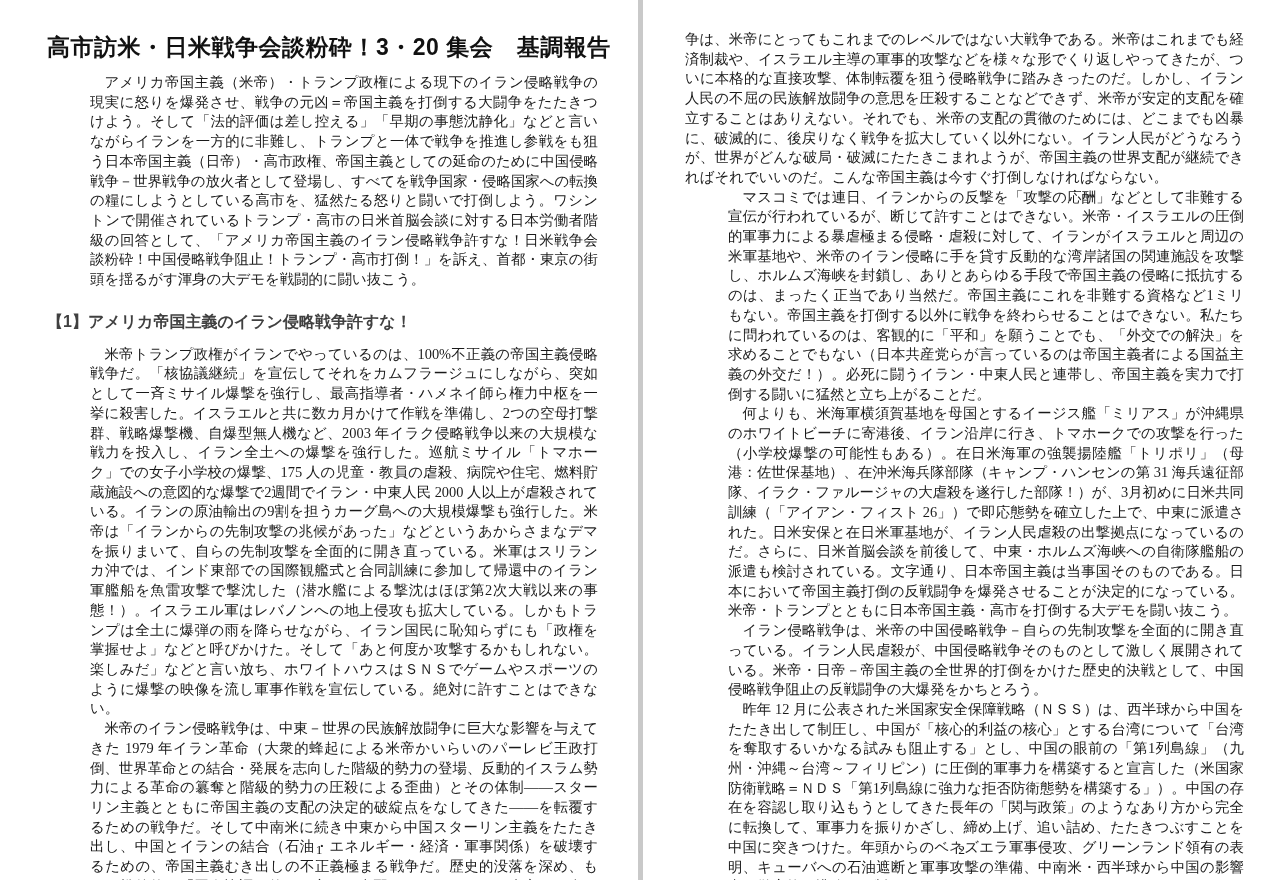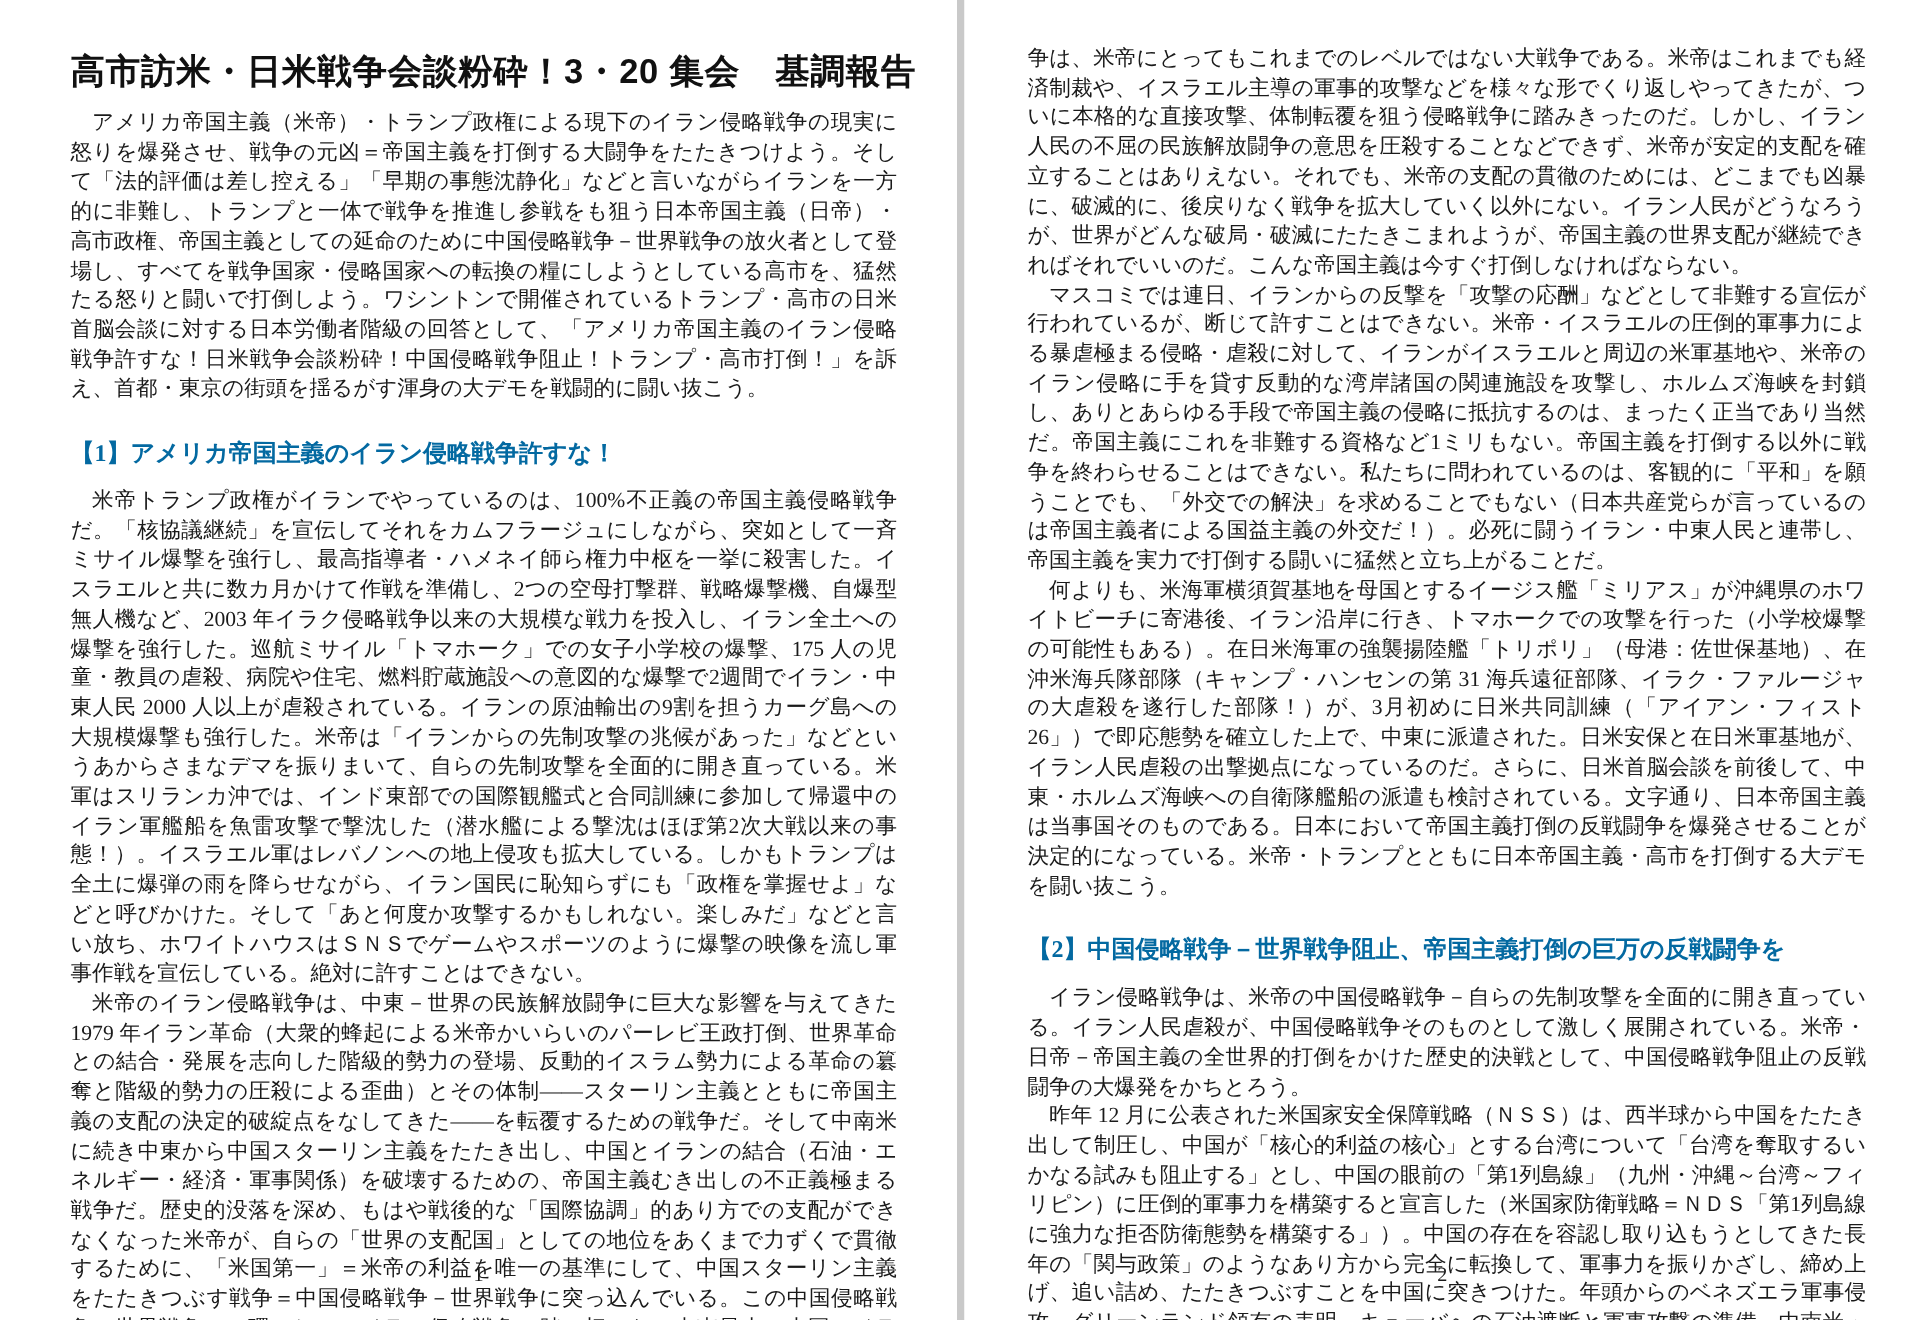--- a/index.html
+++ b/index.html
@@ -41,34 +41,34 @@
   }
   .doc-subtitle {
     font-family: "Liberation Sans", "DejaVu Sans", sans-serif;
     font-weight: bold;
     font-size: 14.5px;
     text-align: right;
     margin: 0 2px 16px 0;
     color: #111;
   }
   .section-heading {
-    font-family: Liberation Serif, serif;
+    font-family: Liberation Sans, sans-serif;
     font-weight: bold;
     font-size: 16px;
     margin: 22px 0 12px 0;
-    color: #0369a1;
+    color: #404040;
   }
   p.body {
     font-size: 14.4px;
     line-height: 19.7px;
     text-align: justify;
     margin: 0;
     color: #1a1a1a;
   }
-  p.body.indent { text-indent: 1em; }
+  p.body.indent { text-indent: 1em; margin-left: 43px; }
   .pagenum {
     position: absolute;
     bottom: 22px;
     left: 0;
     right: 0;
     text-align: center;
     font-size: 13.5px;
     color: #1a1a1a;
     font-family: "Liberation Serif", "DejaVu Serif", serif;
   }
@@ -91,21 +91,20 @@
     <div class="pagenum">1</div>
   </div>
 
   <div class="divider"></div>
 
   <div class="page right">
     <p class="body">争は、米帝にとってもこれまでのレベルではない大戦争である。米帝はこれまでも経済制裁や、イスラエル主導の軍事的攻撃などを様々な形でくり返しやってきたが、ついに本格的な直接攻撃、体制転覆を狙う侵略戦争に踏みきったのだ。しかし、イラン人民の不屈の民族解放闘争の意思を圧殺することなどできず、米帝が安定的支配を確立することはありえない。それでも、米帝の支配の貫徹のためには、どこまでも凶暴に、破滅的に、後戻りなく戦争を拡大していく以外にない。イラン人民がどうなろうが、世界がどんな破局・破滅にたたきこまれようが、帝国主義の世界支配が継続できればそれでいいのだ。こんな帝国主義は今すぐ打倒しなければならない。</p>
     <p class="body indent">マスコミでは連日、イランからの反撃を「攻撃の応酬」などとして非難する宣伝が行われているが、断じて許すことはできない。米帝・イスラエルの圧倒的軍事力による暴虐極まる侵略・虐殺に対して、イランがイスラエルと周辺の米軍基地や、米帝のイラン侵略に手を貸す反動的な湾岸諸国の関連施設を攻撃し、ホルムズ海峡を封鎖し、ありとあらゆる手段で帝国主義の侵略に抵抗するのは、まったく正当であり当然だ。帝国主義にこれを非難する資格など1ミリもない。帝国主義を打倒する以外に戦争を終わらせることはできない。私たちに問われているのは、客観的に「平和」を願うことでも、「外交での解決」を求めることでもない（日本共産党らが言っているのは帝国主義者による国益主義の外交だ！）。必死に闘うイラン・中東人民と連帯し、帝国主義を実力で打倒する闘いに猛然と立ち上がることだ。</p>
     <p class="body indent">何よりも、米海軍横須賀基地を母国とするイージス艦「ミリアス」が沖縄県のホワイトビーチに寄港後、イラン沿岸に行き、トマホークでの攻撃を行った（小学校爆撃の可能性もある）。在日米海軍の強襲揚陸艦「トリポリ」（母港：佐世保基地）、在沖米海兵隊部隊（キャンプ・ハンセンの第 31 海兵遠征部隊、イラク・ファルージャの大虐殺を遂行した部隊！）が、3月初めに日米共同訓練（「アイアン・フィスト 26」）で即応態勢を確立した上で、中東に派遣された。日米安保と在日米軍基地が、イラン人民虐殺の出撃拠点になっているのだ。さらに、日米首脳会談を前後して、中東・ホルムズ海峡への自衛隊艦船の派遣も検討されている。文字通り、日本帝国主義は当事国そのものである。日本において帝国主義打倒の反戦闘争を爆発させることが決定的になっている。米帝・トランプとともに日本帝国主義・高市を打倒する大デモを闘い抜こう。</p>
 
-    <div class="section-heading">【2】中国侵略戦争－世界戦争阻止、帝国主義打倒の巨万の反戦闘争を</div>
 
     <p class="body indent">イラン侵略戦争は、米帝の中国侵略戦争－自らの先制攻撃を全面的に開き直っている。イラン人民虐殺が、中国侵略戦争そのものとして激しく展開されている。米帝・日帝－帝国主義の全世界的打倒をかけた歴史的決戦として、中国侵略戦争阻止の反戦闘争の大爆発をかちとろう。</p>
     <p class="body indent">昨年 12 月に公表された米国家安全保障戦略（ＮＳＳ）は、西半球から中国をたたき出して制圧し、中国が「核心的利益の核心」とする台湾について「台湾を奪取するいかなる試みも阻止する」とし、中国の眼前の「第1列島線」（九州・沖縄～台湾～フィリピン）に圧倒的軍事力を構築すると宣言した（米国家防衛戦略＝ＮＤＳ「第1列島線に強力な拒否防衛態勢を構築する」）。中国の存在を容認し取り込もうとしてきた長年の「関与政策」のようなあり方から完全に転換して、軍事力を振りかざし、締め上げ、追い詰め、たたきつぶすことを中国に突きつけた。年頭からのベネズエラ軍事侵攻、グリーンランド領有の表明、キューバへの石油遮断と軍事攻撃の準備、中南米・西半球から中国の影響力を徹底的に排除して制圧</p>
 
     <div class="pagenum">2</div>
   </div>
 
 </div>
 
 </body></html>

